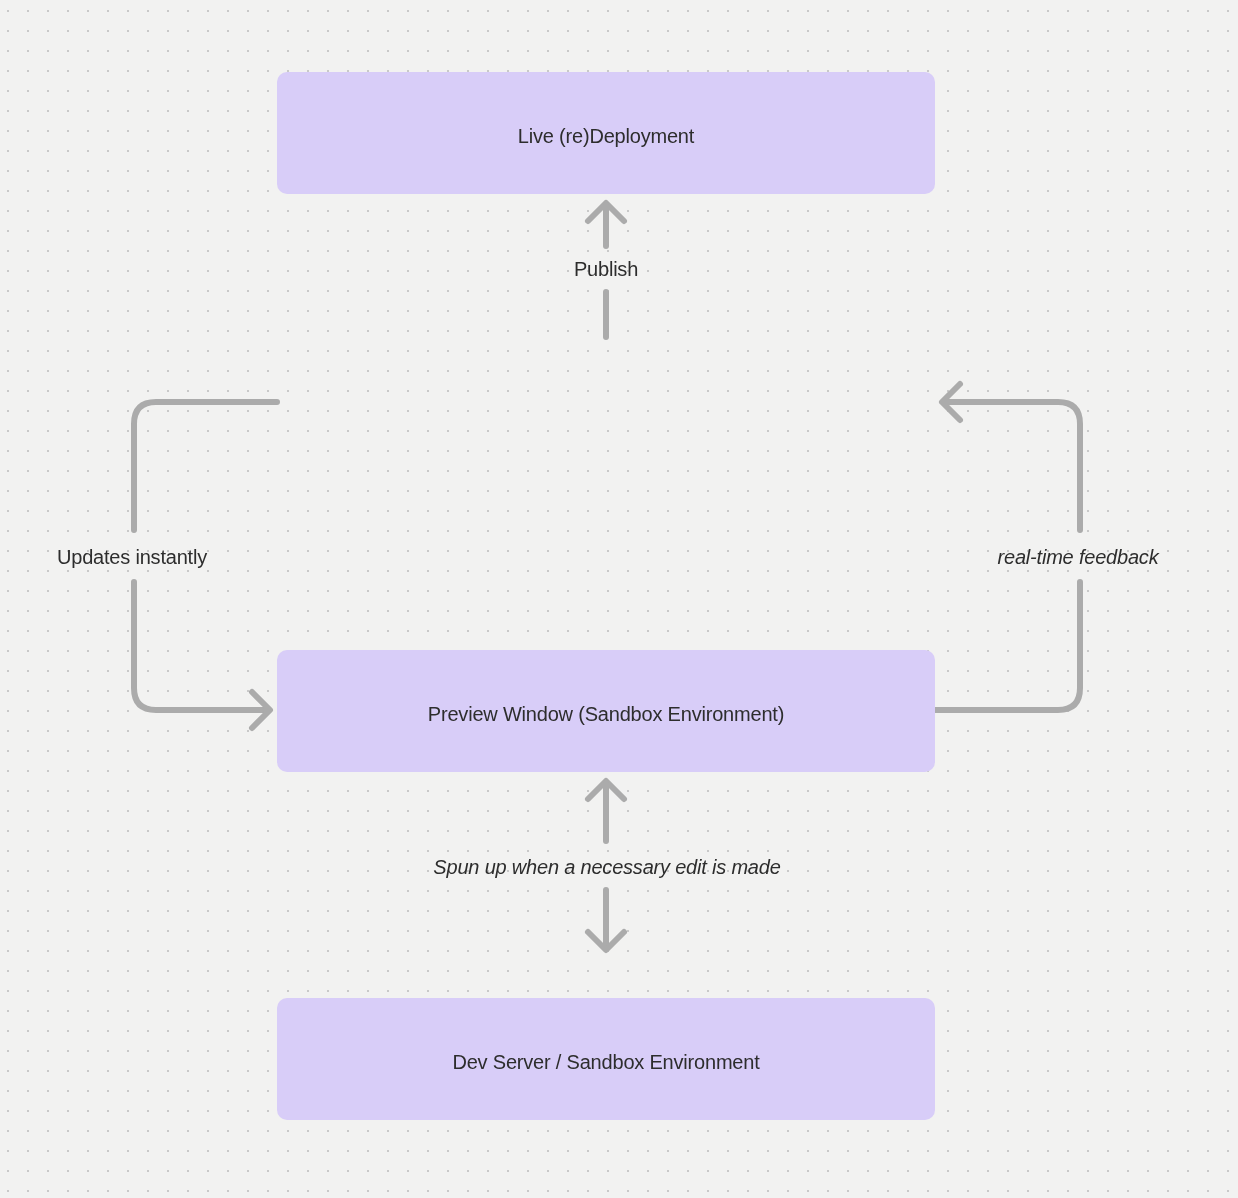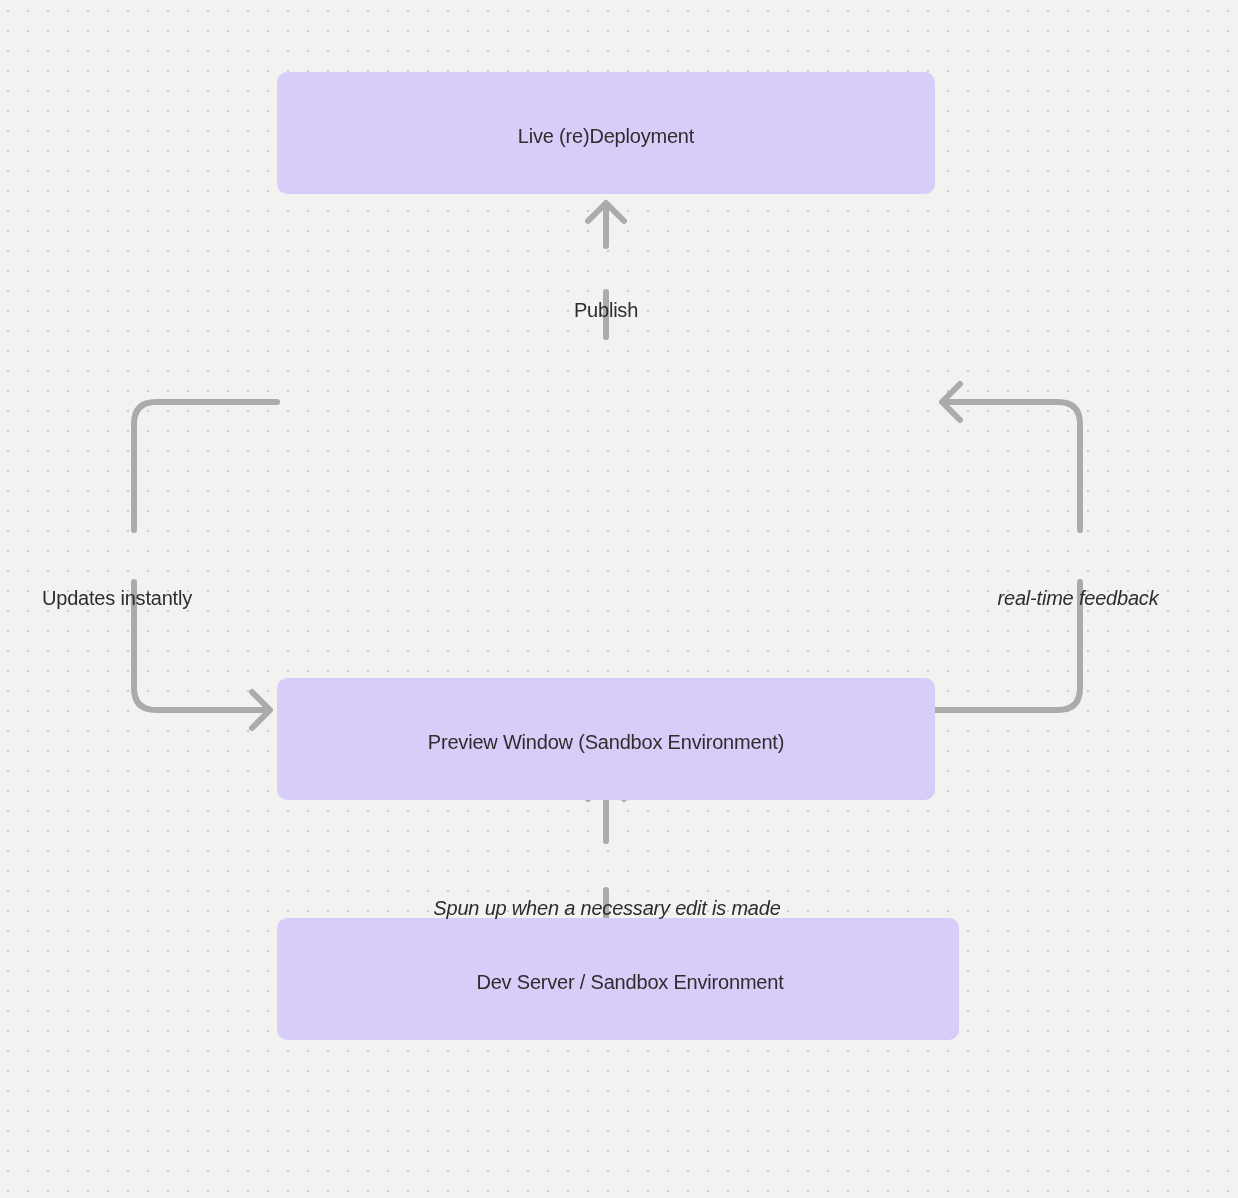--- a/index.html
+++ b/index.html
@@ -50,21 +50,20 @@
     white-space: nowrap;
     margin-top: 7px;
   }
   .edge-label {
     position: absolute;
     transform: translate(-50%, -50%);
     font-size: 20px;
     color: #2d2d2d;
     letter-spacing: -0.2px;
     white-space: nowrap;
-    margin-top: 41px;
   }
 </style>
 </head>
 <body>
 
 <div id="canvas">
 
   <svg id="edge-layer" viewBox="0 0 1238 1198" xmlns="http://www.w3.org/2000/svg">
 
     <g>
@@ -91,26 +90,26 @@
       <path d="M606 890 L606 948"></path>
       <path d="M588 932 L606 950 L624 932"></path>
     </g>
   </svg>
 
   <div class="node" style="top:72px;">
     <span class="node-label">Live (re)Deployment</span>
   </div>
 
 
-  <div class="node" style="top:678px;justify-content:center;">
+  <div class="node" style="top:650px;justify-content:center;">
     <span class="node-label">Preview Window (Sandbox Environment)</span>
   </div>
 
-  <div class="node" style="top:918px;padding-left:24px;">
+  <div class="node" style="top:998px;">
     <span class="node-label">Dev Server / Sandbox Environment</span>
   </div>
 
   <div class="edge-label" style="left:606px; top:269px;">Publish</div>
-  <div class="edge-label" style="left:117px; top:557px;">Updates instantly</div>
+  <div class="edge-label" style="left:132px; top:557px;">Updates instantly</div>
   <div class="edge-label" style="left:1078px; top:557px;font-style:italic;">real-time feedback</div>
   <div class="edge-label" style="left:607px; top:867px;font-style:italic;">Spun up when a necessary edit is made</div>
 
 </div>
 
 </body></html>

